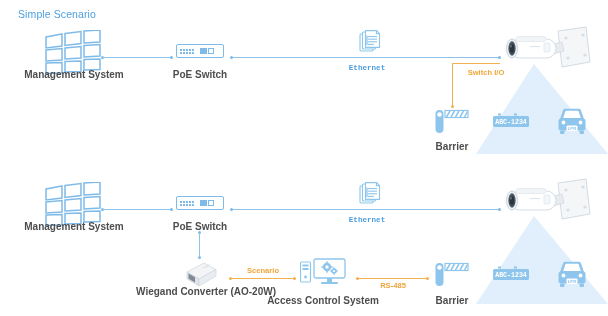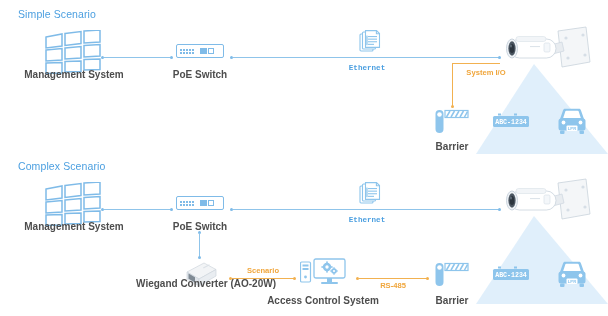--- a/index.html
+++ b/index.html
@@ -194,21 +194,21 @@
         <rect x="9" y="13.8" width="6" height="1.1"></rect>
       </g>
       <rect x="7.3" y="5.6" width="1.3" height="9.6" fill="#8ec5ec"></rect>
     </svg>
   </div>
   <div class="abs link-label eth" style="left:367px; top:64px;">Ethernet</div>
 
   <div class="abs line-h orange" style="left:452px; top:63px; width:48px;"></div>
   <div class="abs line-v orange" style="left:452px; top:63px; height:44px;"></div>
   <div class="abs dot orange" style="left:451px; top:105px;"></div>
-  <div class="abs link-label io" style="left:486px; top:68px;">System I/O</div>
+  <div class="abs link-label io" style="left:486px; top:68px;">Switch I/O</div>
 
   <div class="abs" style="left:460px; top:62px;">
     <svg width="148" height="96" viewBox="0 0 148 96">
       <path d="M74,2 L148,92 L16,92 Z" fill="#dbecfa" opacity="0.85"></path>
     </svg>
   </div>
 
   <div class="abs" style="left:500px; top:26px;">
     <svg class="camera" viewBox="0 0 92 58">
 
@@ -265,21 +265,20 @@
       <rect x="1.5" y="10.5" width="27" height="12" rx="2.5" fill="#8ec5ec"></rect>
       <circle cx="6.5" cy="14.5" r="1.9" fill="#ffffff"></circle>
       <circle cx="23.5" cy="14.5" r="1.9" fill="#ffffff"></circle>
       <rect x="9.5" y="17.5" width="11" height="5.5" rx="1" fill="#ffffff"></rect>
       <text x="15" y="21.9" font-family="Liberation Sans, sans-serif" font-size="4.2" font-weight="bold" fill="#8ec5ec" text-anchor="middle">LPR</text>
       <rect x="3" y="22.5" width="4.5" height="3.5" rx="1" fill="#8ec5ec"></rect>
       <rect x="22.5" y="22.5" width="4.5" height="3.5" rx="1" fill="#8ec5ec"></rect>
     </svg>
   </div>
 
-  <div class="abs section-title" style="left:18px; top:160px;">Complex Scenario</div>
 
   <div class="abs" style="left:43px; top:182px;">
     <svg class="monwall" viewBox="0 0 62 44">
       <g fill="none" stroke="#7fbbe8" stroke-width="1.5">
         <path d="M3,7 L19,4 L19,16 L3,18 Z"></path>
         <path d="M22,3.5 L38,1.5 L38,13.5 L22,15.5 Z"></path>
         <path d="M41,1 L57,0 L57,12 L41,13 Z"></path>
         <path d="M3,20 L19,18.5 L19,30 L3,31 Z"></path>
         <path d="M22,18 L38,16.5 L38,28 L22,29 Z"></path>
         <path d="M41,15.5 L57,14.5 L57,26 L41,27 Z"></path>
@@ -344,21 +343,21 @@
 
   <div class="abs" style="left:182px; top:260px;">
     <svg class="converter" viewBox="0 0 38 30">
       <path d="M5,12 L22,3 L34,9.5 L17,19 Z" fill="#f2f4f6" stroke="#cfd6dd" stroke-width="0.7"></path>
       <path d="M5,12 L17,19 L17,26 L5,19 Z" fill="#dfe4ea" stroke="#cfd6dd" stroke-width="0.7"></path>
       <path d="M17,19 L34,9.5 L34,16 L17,26 Z" fill="#e9edf1" stroke="#cfd6dd" stroke-width="0.7"></path>
       <path d="M6.5,13.5 L13,17.2 L13,22.5 L6.5,18.8 Z" fill="#7f8a94"></path>
       <rect x="21" y="7.5" width="7" height="1.2" fill="#dbe1e7" transform="rotate(-28 21 7.5)"></rect>
     </svg>
   </div>
-  <div class="abs node-label" style="left:200px; top:278px;padding-left:12px;">Wiegand Converter (AO-20W)</div>
+  <div class="abs node-label" style="left:200px; top:286px;padding-left:12px;">Wiegand Converter (AO-20W)</div>
 
   <div class="abs dot orange" style="left:229px; top:277px;"></div>
   <div class="abs line-h orange" style="left:232px; top:278px; width:62px;"></div>
   <div class="abs dot orange" style="left:293px; top:277px;"></div>
   <div class="abs link-label io" style="left:263px; top:266px;">Scenario</div>
 
   <div class="abs" style="left:300px; top:258px;">
     <svg class="acs" viewBox="0 0 46 28">
 
       <rect x="0.5" y="4" width="10" height="20" rx="1.2" fill="#ffffff" stroke="#8ec5ec" stroke-width="1.2"></rect>

